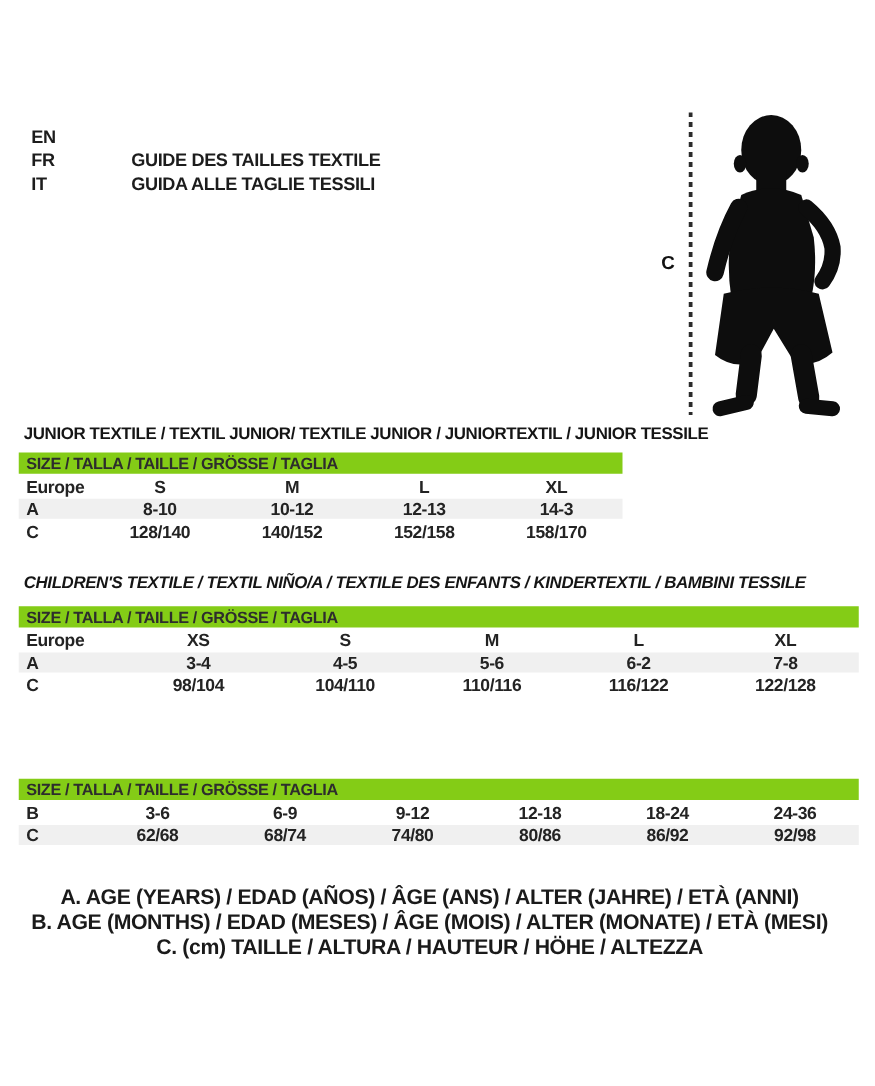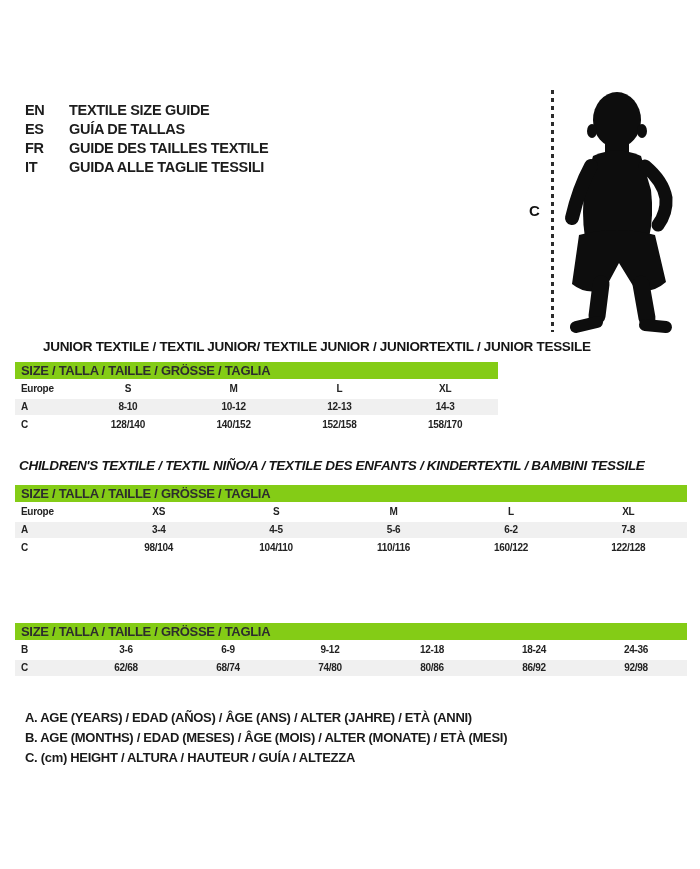--- a/index.html
+++ b/index.html
@@ -3,65 +3,60 @@
 <meta charset="utf-8">
 <style>
   html,body{margin:0;padding:0;background:#ffffff;}
   #page{
     position:relative;width:700px;height:869px;background:#ffffff;overflow:hidden;
     font-family:"Liberation Sans",sans-serif;color:#1e1e1e;
   }
   
   #languages{position:absolute;left:25px;top:101px;}
   .lang-row{display:flex;height:19px;line-height:19px;
-    font-size:14.5px;font-weight:bold;letter-spacing:-0.3px;color:#1c1c1c;}
+    font-size:14.5px;font-weight:bold;letter-spacing:-0.3px;color:#1c1c1c;gap:36px;}
   .lang-code{width:44px;flex:0 0 44px;}
   
   #height-label{position:absolute;left:529px;top:202px;font-size:15px;font-weight:bold;color:#111;}
   #measure-line{position:absolute;left:551px;top:90px;width:3px;height:242px;
     background:repeating-linear-gradient(to bottom,#2b2b2b 0 4px,transparent 4px 8px);}
   #silhouette{position:absolute;left:562px;top:86px;width:136px;height:248px;}
   
   .tbl-title{position:absolute;left:19px;font-size:13.5px;font-weight:bold;
     letter-spacing:-0.3px;color:#151515;line-height:19px;}
   .size-table{position:absolute;left:15px;}
   .bar{height:17px;line-height:17px;background:#84cc16;color:#2d2d2d;
     font-size:13px;font-weight:bold;letter-spacing:-0.3px;padding-left:6px;}
   .trow{display:flex;height:16px;line-height:16px;margin-top:2px;
-    font-size:10px;font-weight:bold;letter-spacing:-0.3px;color:#232323;}
+    font-size:14px;font-weight:bold;letter-spacing:-0.3px;color:#232323;}
   .trow.alt{background:#f0f0f0;}
   .row-label{padding-left:6px;box-sizing:border-box;}
   .t1 .row-label{flex:0 0 60px;}
   .t2 .row-label{flex:0 0 85px;}
   .t3 .row-label{flex:0 0 60px;}
   .cell{flex:1;text-align:center;}
   .t1{width:483px;top:362px;}
   .t2{width:672px;top:485px;}
   .t3{width:672px;top:623px;}
-  #t1-title{top:337px;margin-left:24px;}
+  #t1-title{top:337px;}
   #t2-title{top:456px;font-style:italic;}
   #t3-title{top:577px;width:568px;}
   
   #legend{position:absolute;left:25px;top:708px;}
-  .legend-line{height:20px;line-height:20px;font-size:13px;font-weight:bold;
-    letter-spacing:-0.3px;color:#1a1a1a;}
+  .legend-line{height:20px;line-height:20px;font-size:17px;font-weight:bold;
+    letter-spacing:-0.3px;color:#1a1a1a;text-align:center;}
 </style>
 </head>
 <body>
 
 <div id="page">
 
   <div id="languages">
     <div class="lang-row">
       <span class="lang-code">EN</span>
-      <span class="lang-label">TEXTILE SIZE GUIDE</span>
-    </div>
-    <div class="lang-row">
-      <span class="lang-code">ES</span>
-      <span class="lang-label">GUÍA DE TALLAS</span>
     </div>
     <div class="lang-row">
       <span class="lang-code">FR</span>
       <span class="lang-label">GUIDE DES TAILLES TEXTILE</span>
     </div>
     <div class="lang-row">
       <span class="lang-code">IT</span>
       <span class="lang-label">GUIDA ALLE TAGLIE TESSILI</span>
     </div>
   </div>
@@ -130,21 +125,21 @@
       <span class="cell">4-5</span>
       <span class="cell">5-6</span>
       <span class="cell">6-2</span>
       <span class="cell">7-8</span>
     </div>
     <div class="trow">
       <span class="row-label">C</span>
       <span class="cell">98/104</span>
       <span class="cell">104/110</span>
       <span class="cell">110/116</span>
-      <span class="cell">160/122</span>
+      <span class="cell">116/122</span>
       <span class="cell">122/128</span>
     </div>
   </div>
 
   <div class="size-table t3">
     <div class="bar">SIZE / TALLA / TAILLE / GRÖSSE / TAGLIA</div>
     <div class="trow">
       <span class="row-label">B</span>
       <span class="cell">3-6</span>
       <span class="cell">6-9</span>
@@ -160,16 +155,16 @@
       <span class="cell">74/80</span>
       <span class="cell">80/86</span>
       <span class="cell">86/92</span>
       <span class="cell">92/98</span>
     </div>
   </div>
 
   <div id="legend">
     <div class="legend-line">A. AGE (YEARS) / EDAD (AÑOS) / ÂGE (ANS) / ALTER (JAHRE) / ETÀ (ANNI)</div>
     <div class="legend-line">B. AGE (MONTHS) / EDAD (MESES) / ÂGE (MOIS) / ALTER (MONATE) / ETÀ (MESI)</div>
-    <div class="legend-line">C. (cm) HEIGHT / ALTURA / HAUTEUR / GUÍA / ALTEZZA</div>
+    <div class="legend-line">C. (cm) TAILLE / ALTURA / HAUTEUR / HÖHE / ALTEZZA</div>
   </div>
 
 </div>
 
 </body></html>

